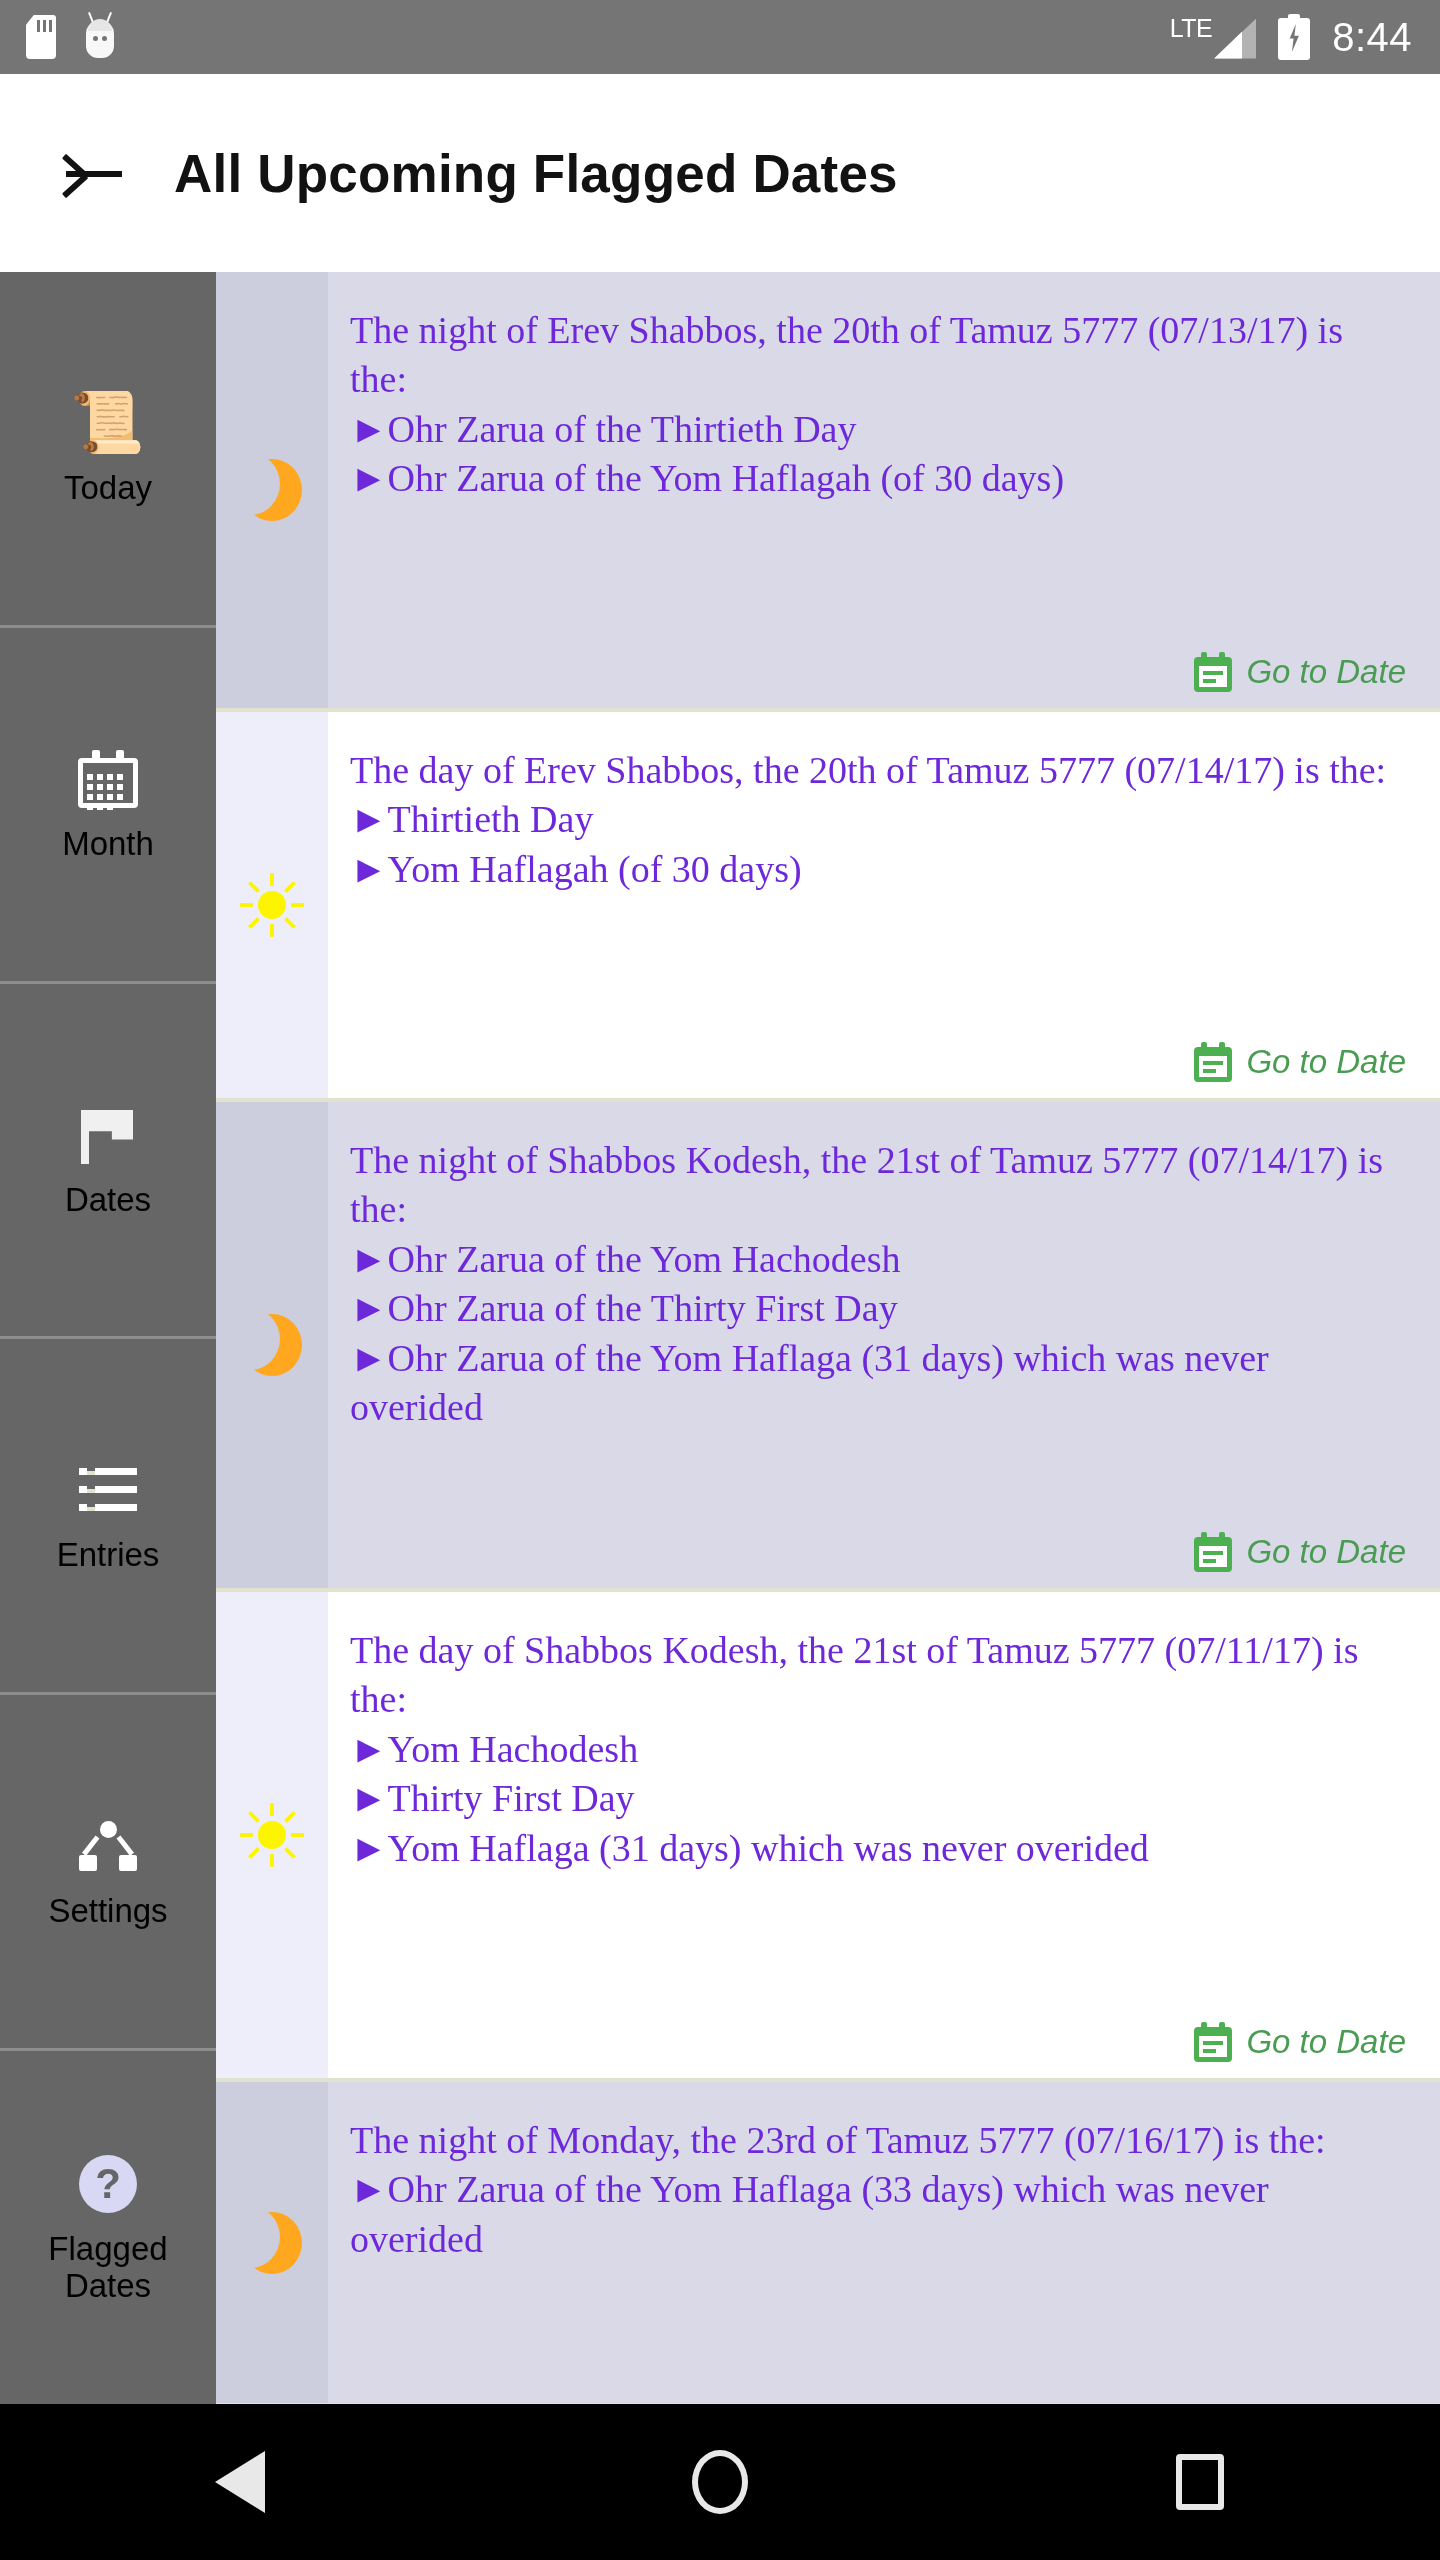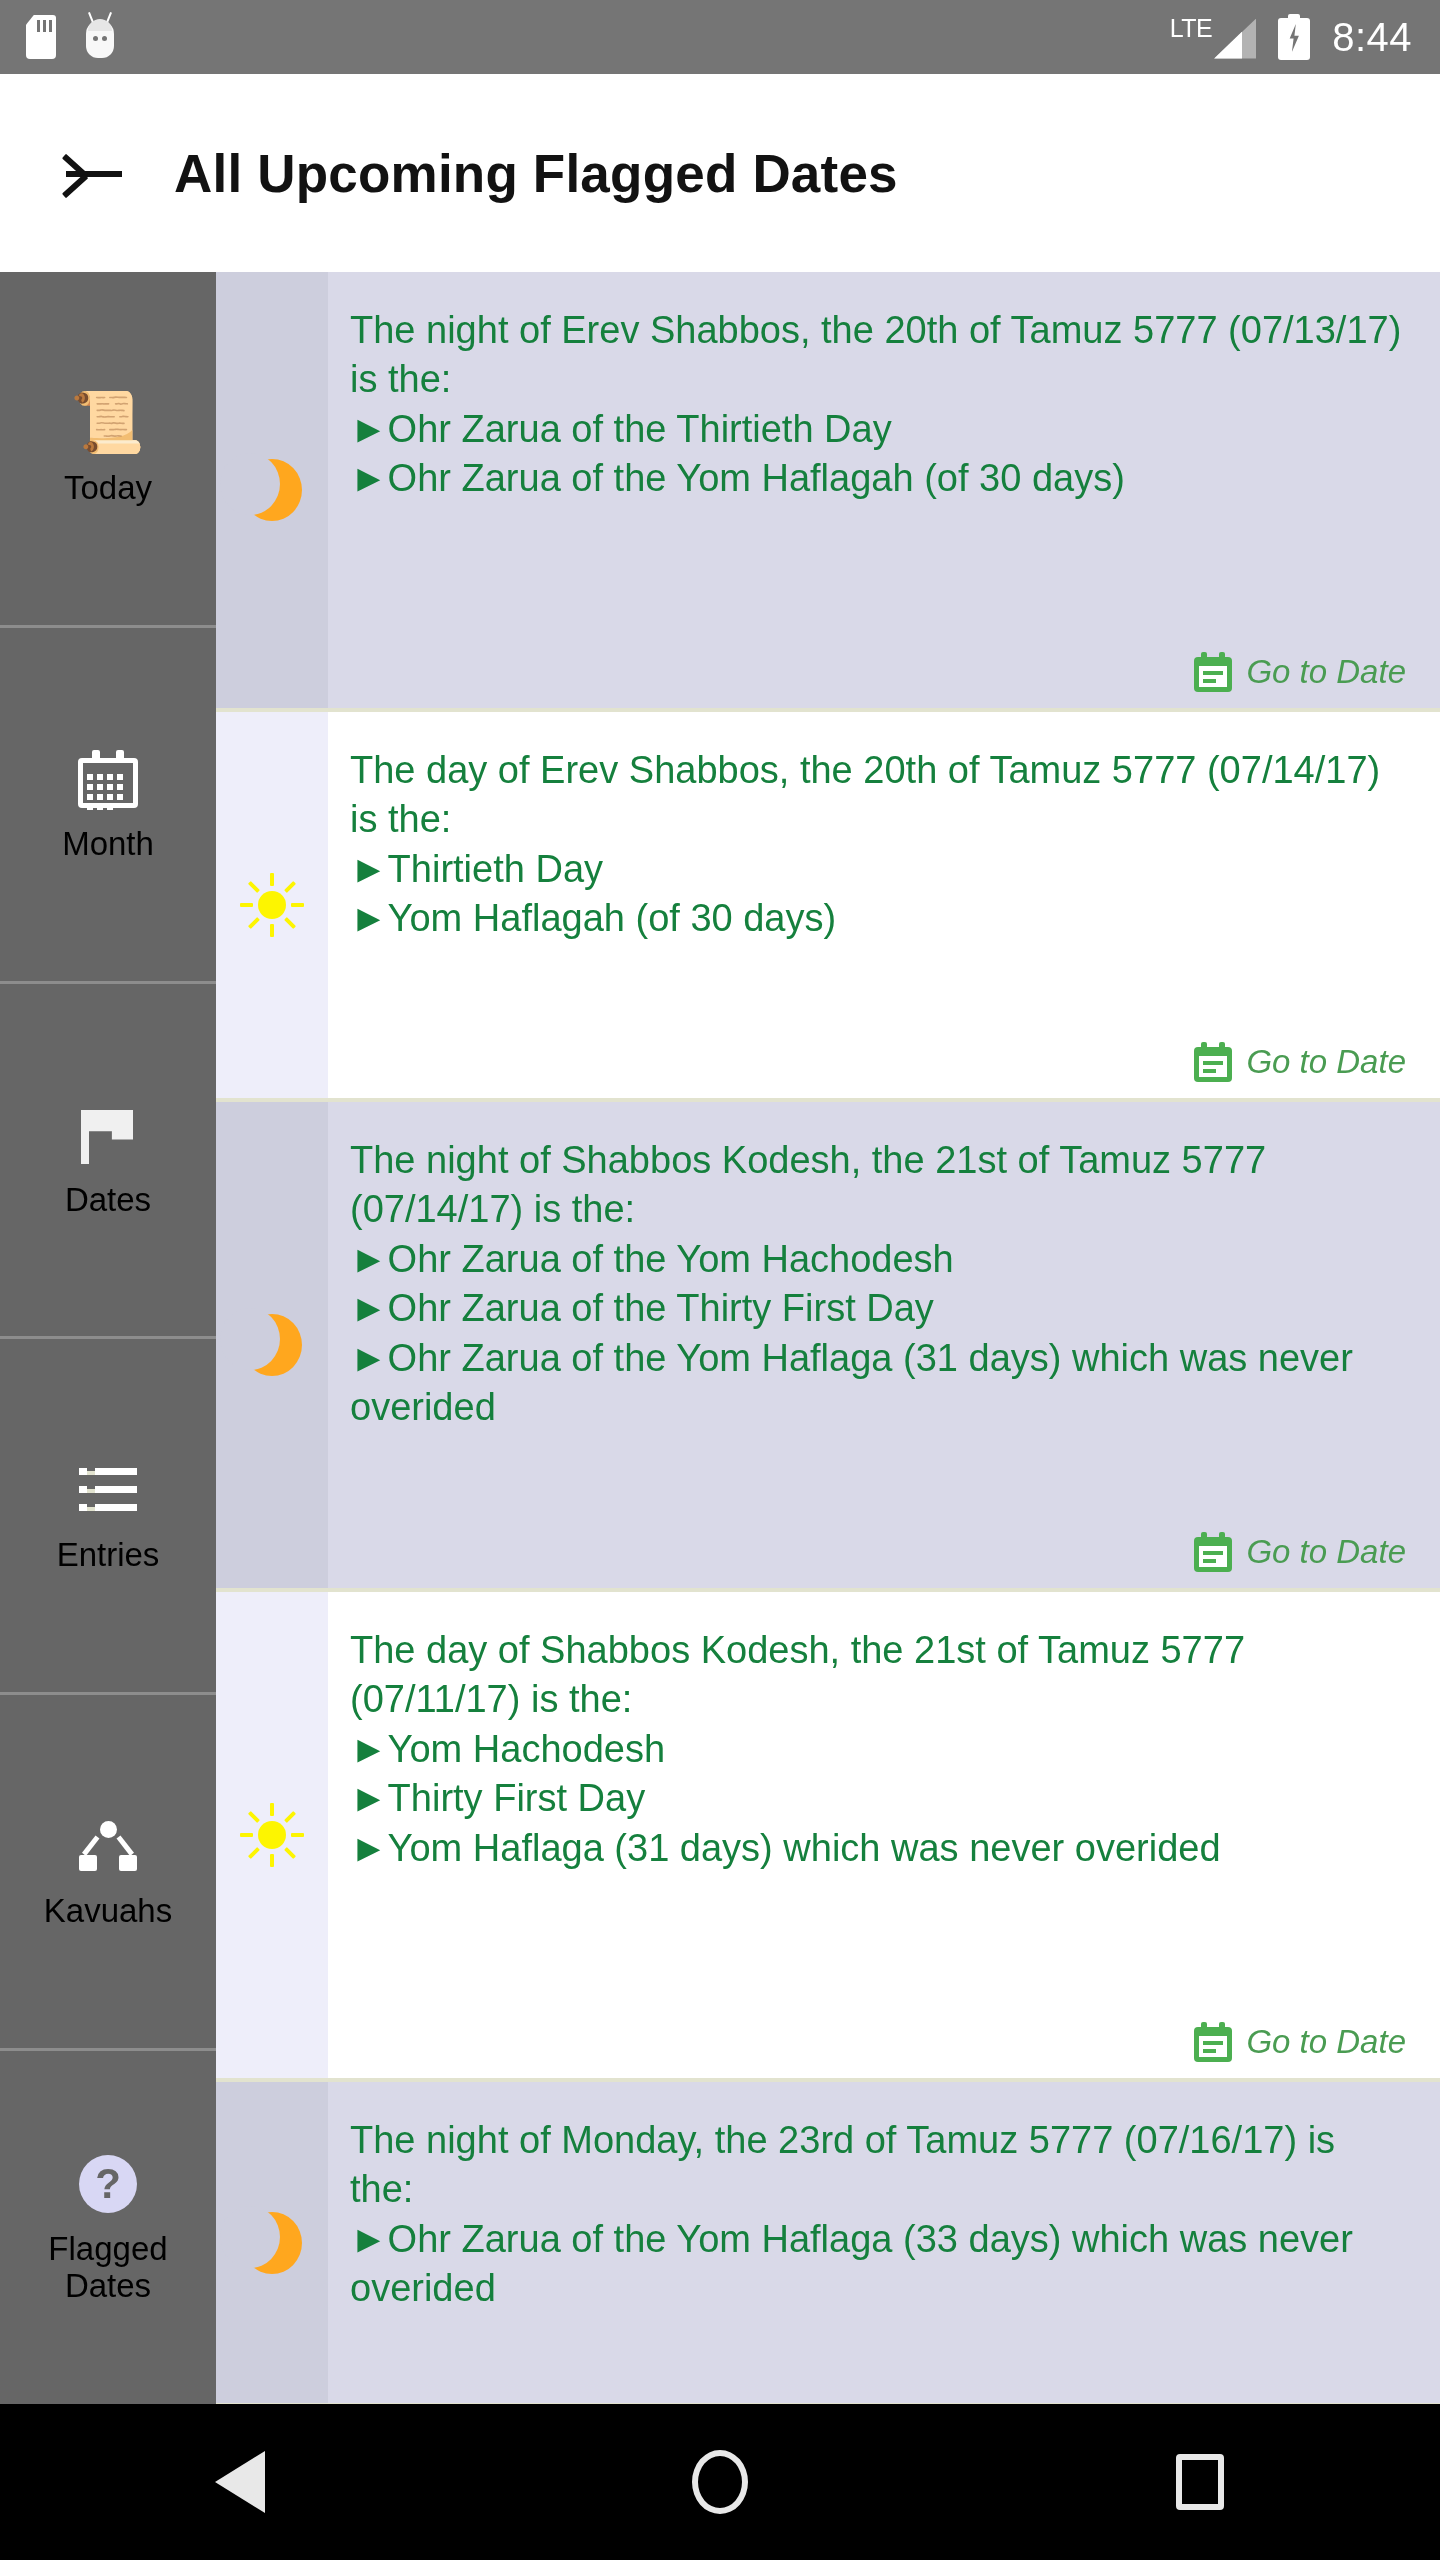--- a/index.html
+++ b/index.html
@@ -165,22 +165,23 @@
   .ico-sun { width: 64px; height: 64px; position: relative; }
   .ico-sun .core { position: absolute; left: 18px; top: 18px; width: 28px; height: 28px; background: #fdf500; border-radius: 50%; }
   .ico-sun .ray { position: absolute; left: 30px; top: 0; width: 4px; height: 13px; background: #fdf500; transform-origin: 2px 32px; border-radius: 1px; }
 
   .cell {
     flex: 1 1 auto;
     padding: 34px 34px 16px 22px;
     display: flex; flex-direction: column;
   }
   .cell-text {
-    font-size: 38px; line-height: 1.30; color: #15803d;
+    font-size: 38px; line-height: 1.30; color: #6d28d9;
     white-space: pre-line;
+    font-family: Liberation Serif, serif;
   }
   .goto {
     margin-top: auto; padding-top: 16px;
     align-self: flex-end;
     display: flex; align-items: center; gap: 14px;
     cursor: pointer;
   }
   .goto-ico { width: 38px; height: 40px; position: relative; }
   .goto-ico .f { position: absolute; left: 0; top: 5px; width: 38px; height: 35px; background: #4caf50; border-radius: 4px; }
   .goto-ico .t { position: absolute; top: 0; width: 6px; height: 9px; background: #4caf50; border-radius: 2px; }
@@ -323,21 +324,21 @@
     <div class="nav-item">
       <div class="nav-ico">
         <span class="ico-kav">
           <span class="lk a"></span>
             <span class="lk b"></span>
           <span class="node top"></span>
             <span class="node bl"></span>
             <span class="node br"></span>
         </span>
       </div>
-      <div class="nav-label">Kavuahs</div>
+      <div class="nav-label">Settings</div>
     </div>
 
 
     <div class="nav-item">
       <div class="nav-ico">
         <span class="ico-help">?</span>
       </div>
       <div class="nav-label">Flagged
 Dates</div>
     </div>

